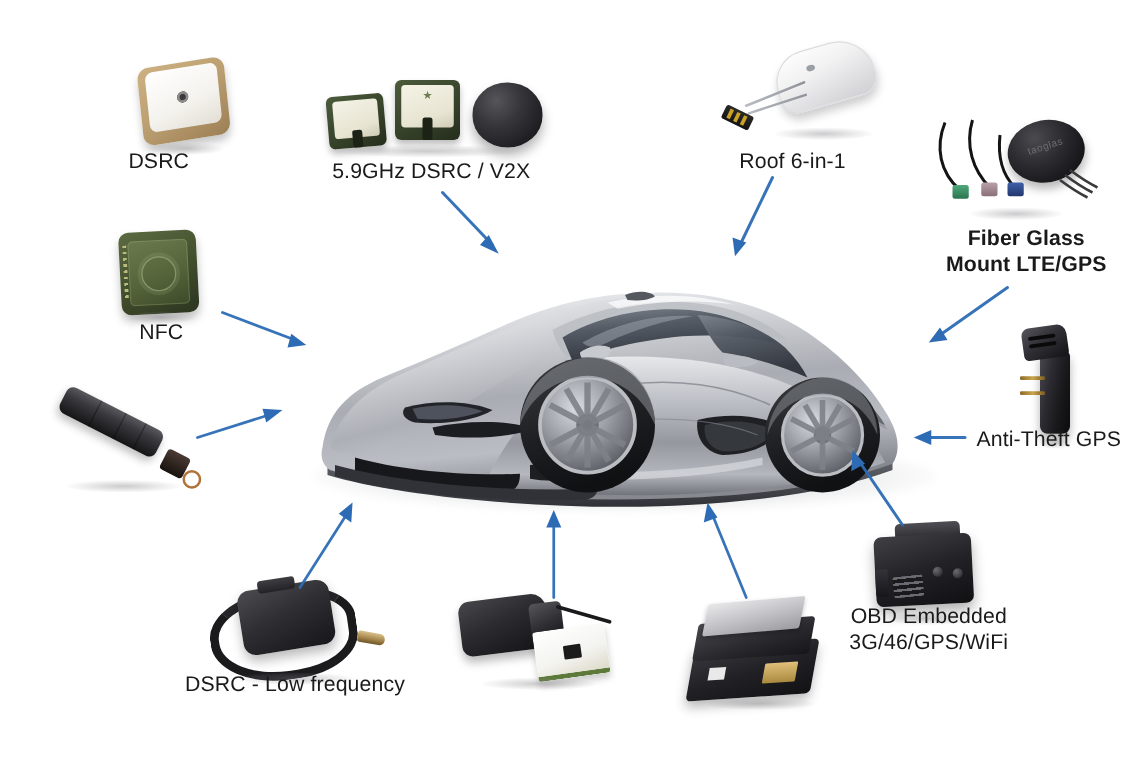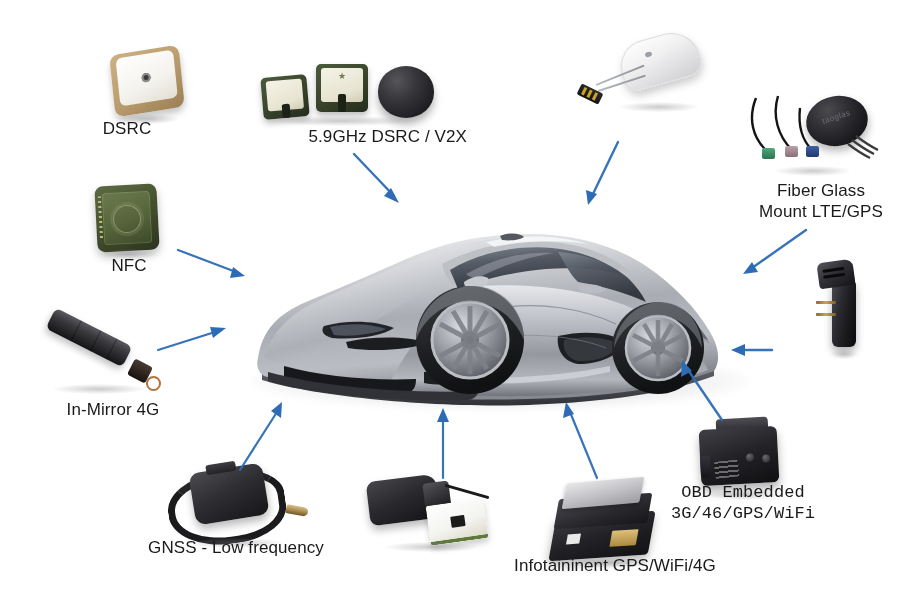--- a/index.html
+++ b/index.html
@@ -781,32 +781,32 @@
     </g>
 
     <g>
       <line x1="722" y1="420" x2="688" y2="370" stroke="#2d6cb5" stroke-width="2.4" stroke-linecap="round" opacity="0.95"></line>
       <polygon points="682,360 681,377 692,371" fill="#2d6cb5"></polygon>
     </g>
   </svg>
 
   <div class="label" style="left:72px; top:118px; width:110px;">DSRC</div>
 
-  <div class="label" style="left:257px; top:126px; width:210px;text-align:right;">5.9GHz DSRC / V2X</div>
-
-
-  <div class="label two-line" style="left:737px; top:180px; width:168px;">Fiber Glass
+  <div class="label" style="left:240px; top:126px; width:210px;">5.9GHz DSRC / V2X</div>
+
+  <div class="label" style="left:569px; top:118px; width:130px;">Roof 6-in-1</div>
+
+  <div class="label two-line" style="left:737px; top:180px; width:168px;font-weight:bold;">Fiber Glass
 Mount LTE/GPS</div>
 
   <div class="label" style="left:79px; top:255px; width:100px;">NFC</div>
 
-
-  <div class="label" style="left:38px; top:399px; width:150px;">In-Mirror 4G</div>
-
-  <div class="label" style="left:126px; top:537px; width:220px;">GNSS - Low frequency</div>
-
-
-  <div class="label" style="left:495px; top:555px; width:240px;">Infotaininent GPS/WiFi/4G</div>
-
-  <div class="label two-line" style="left:658px; top:482px; width:170px;font-family:Liberation Mono, monospace;">OBD Embedded
+  <div class="label" style="left:764px; top:341px; width:150px;">Anti-Theft GPS</div>
+
+
+  <div class="label" style="left:126px; top:537px; width:220px;">DSRC - Low frequency</div>
+
+
+
+  <div class="label two-line" style="left:658px; top:482px; width:170px;">OBD Embedded
 3G/46/GPS/WiFi</div>
 
 </div>
 
 </body></html>

